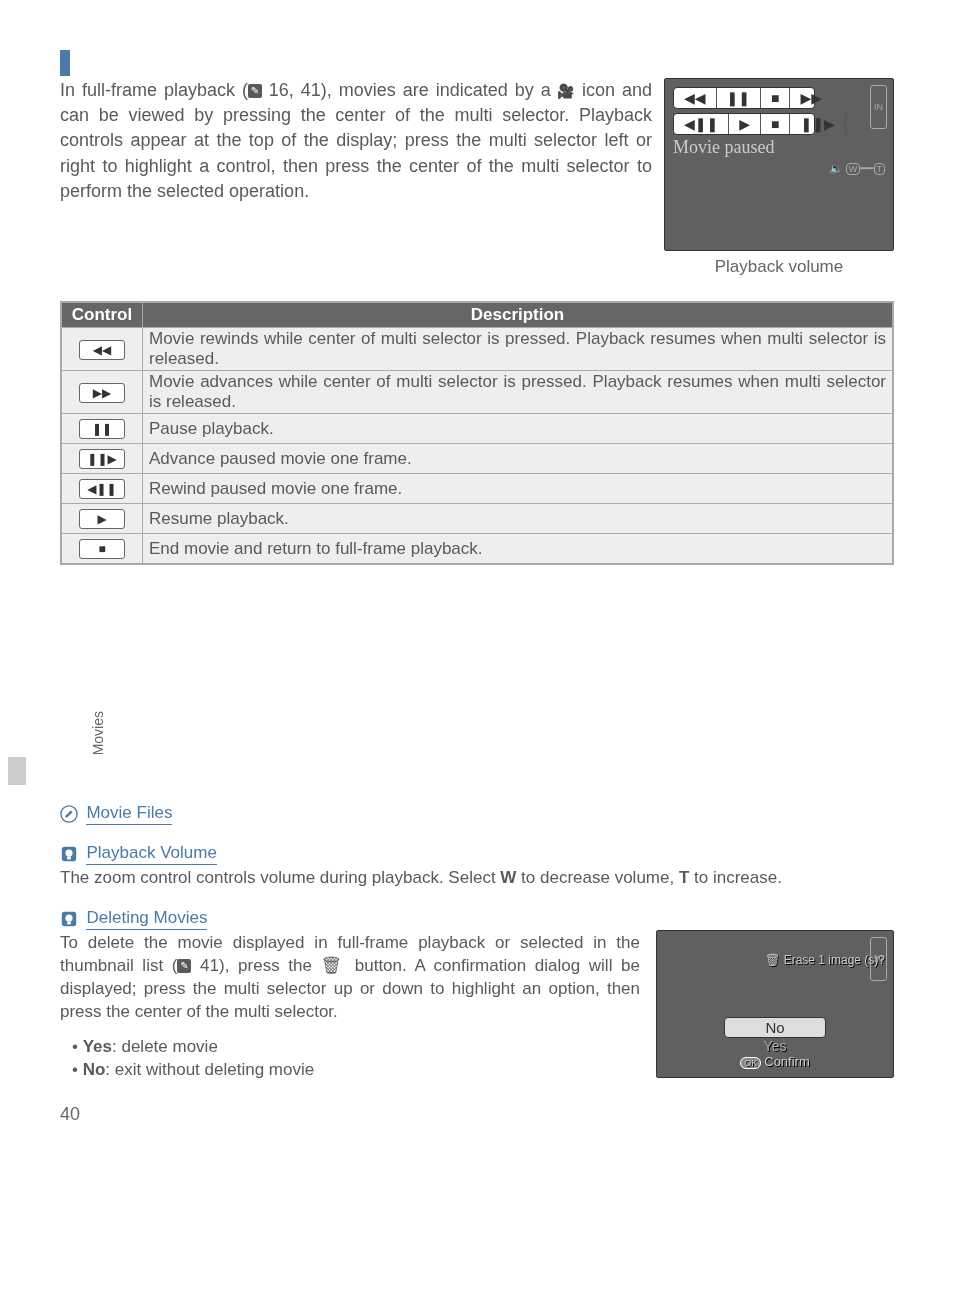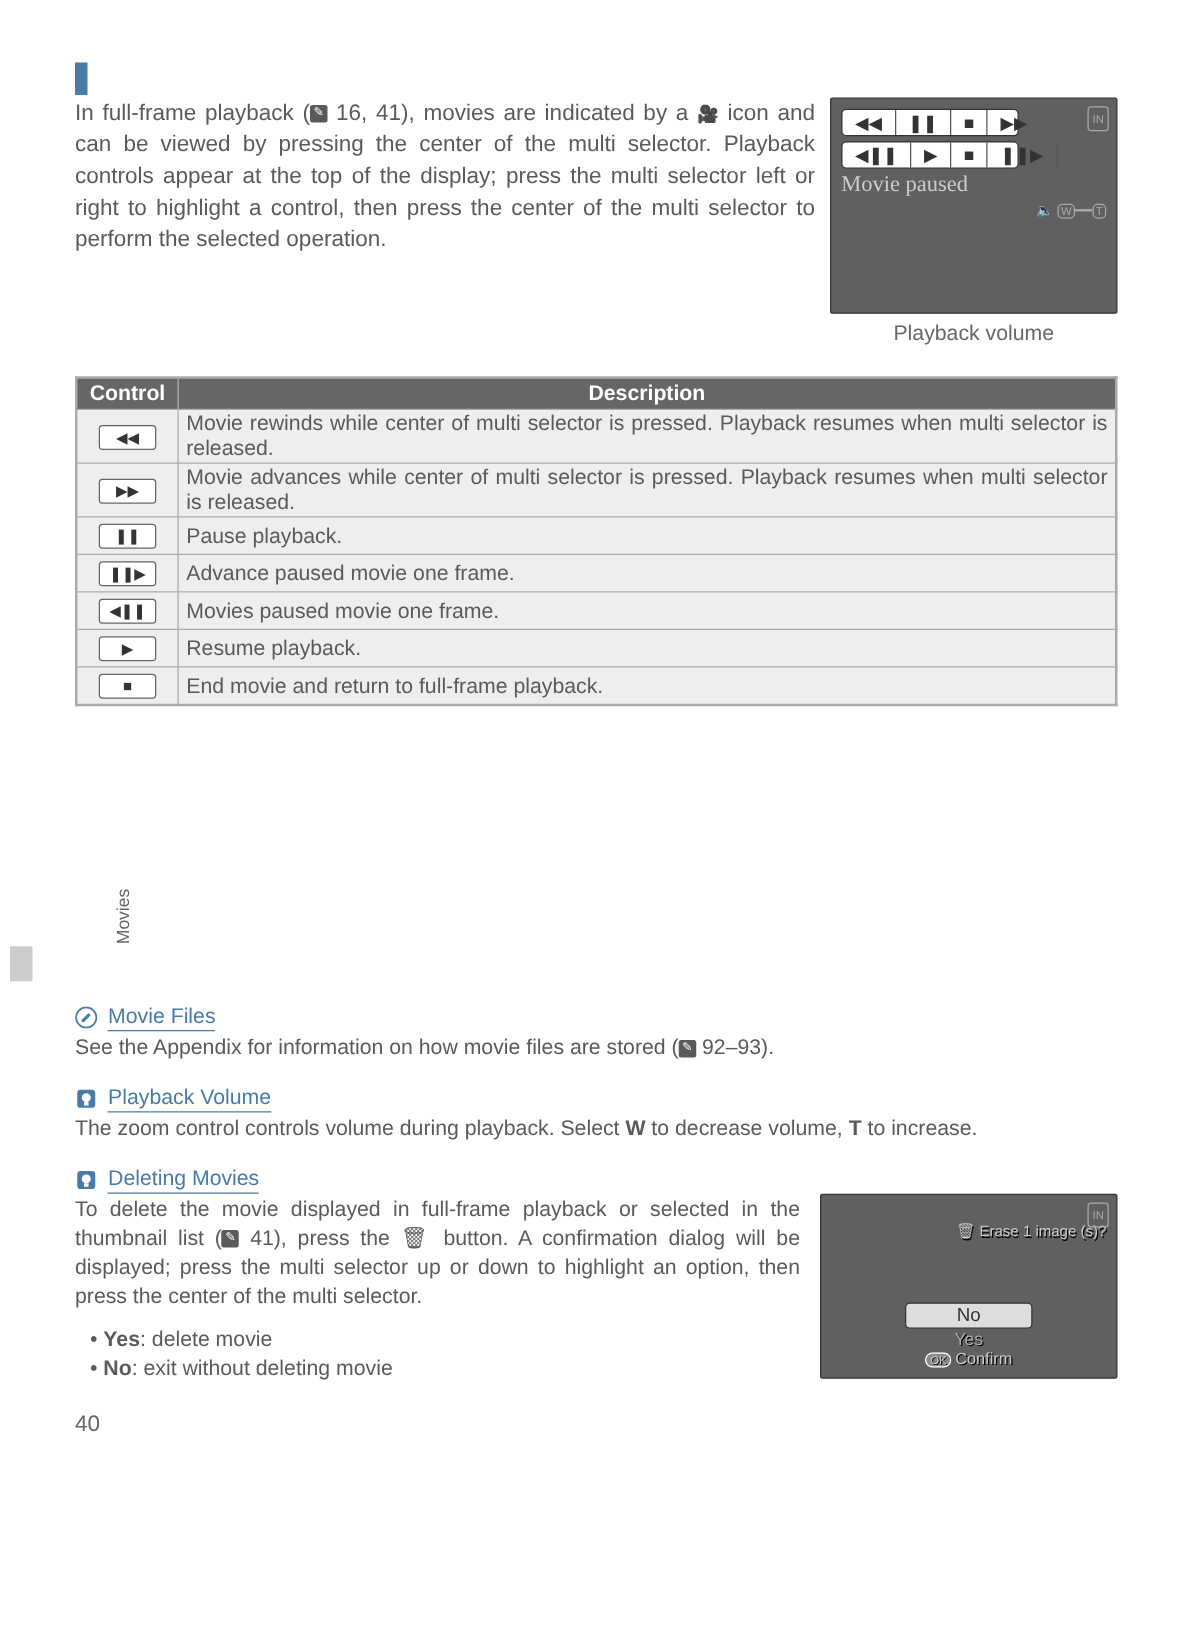--- a/index.html
+++ b/index.html
@@ -270,21 +270,21 @@
     }
     .page-num {
       font-size: 18px;
       color: #666;
       margin-top: 10px;
     }
     .bullets { margin: 12px; padding-left: 0; list-style: none; }
     .lcd-in {
       position: absolute; top: 6px; right: 6px;
       border: 1px solid #aaa; border-radius: 3px;
-      font-size: 9px; padding: 4px 3px; color: #aaa;
+      font-size: 9px; padding: 16px 3px; color: #aaa;
     }
   </style>
 </head>
 <body>
 
 <div style="margin-bottom:2px;">
   <span style="display:inline-block;width:10px;height:26px;background:#4a7ba8;vertical-align:bottom;"></span>
 </div>
 
 <div class="intro-section">
@@ -332,21 +332,21 @@
     <tr>
         <td class="ctrl"><span class="ctrl-btn">❚❚</span></td>
         <td>Pause playback.</td>
       </tr>
     <tr>
         <td class="ctrl"><span class="ctrl-btn">❚❚▶</span></td>
         <td>Advance paused movie one frame.</td>
       </tr>
     <tr>
         <td class="ctrl"><span class="ctrl-btn">◀❚❚</span></td>
-        <td>Movies paused movie one frame.</td>
+        <td>Rewind paused movie one frame.</td>
       </tr>
     <tr>
         <td class="ctrl"><span class="ctrl-btn">▶</span></td>
         <td>Resume playback.</td>
       </tr>
     <tr>
         <td class="ctrl"><span class="ctrl-btn">■</span></td>
         <td>End movie and return to full-frame playback.</td>
       </tr>
   </tbody>
@@ -356,23 +356,20 @@
   <div style="position:absolute; left:-52px; bottom:0; width:18px; height:28px; background:#ccc;"></div>
   <span class="side-label" style="bottom:30px;">Movies</span>
 </div>
 
 <div>
   <svg class="section-icon" viewBox="0 0 20 20">
       <circle cx="10" cy="10" r="9" fill="none" stroke="#4a7ba8" stroke-width="1.5"></circle>
       <path d="M6 14 L14 6 M6 14 L8 14 L14 8 L12 6 L6 12 Z" fill="#4a7ba8"></path>
     </svg>
   <span class="note-heading">Movie Files</span>
-  <div class="note-text">
-    <span>See the Appendix for information on how movie files are stored (</span><span class="ref-icon">✎</span><span> 92–93).</span>
-  </div>
 </div>
 
 <div>
   <svg class="section-icon" viewBox="0 0 20 20">
       <rect x="2" y="2" width="16" height="16" rx="3" fill="#4a7ba8"></rect>
       <circle cx="10" cy="9" r="4" fill="white"></circle>
       <rect x="8" y="13" width="4" height="3" fill="white"></rect>
     </svg>
   <span class="note-heading">Playback Volume</span>
   <div class="note-text">

